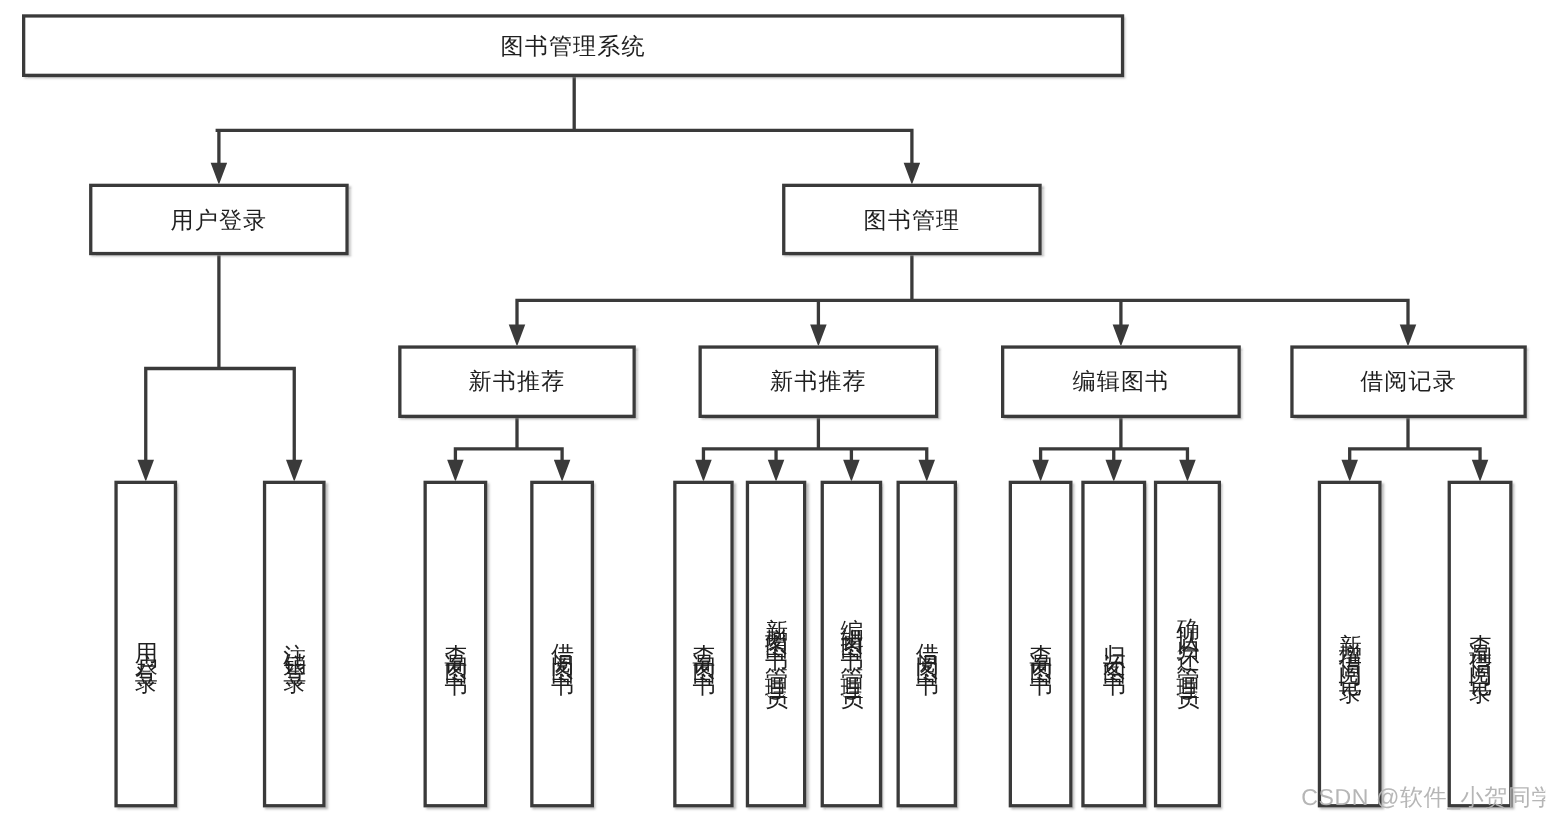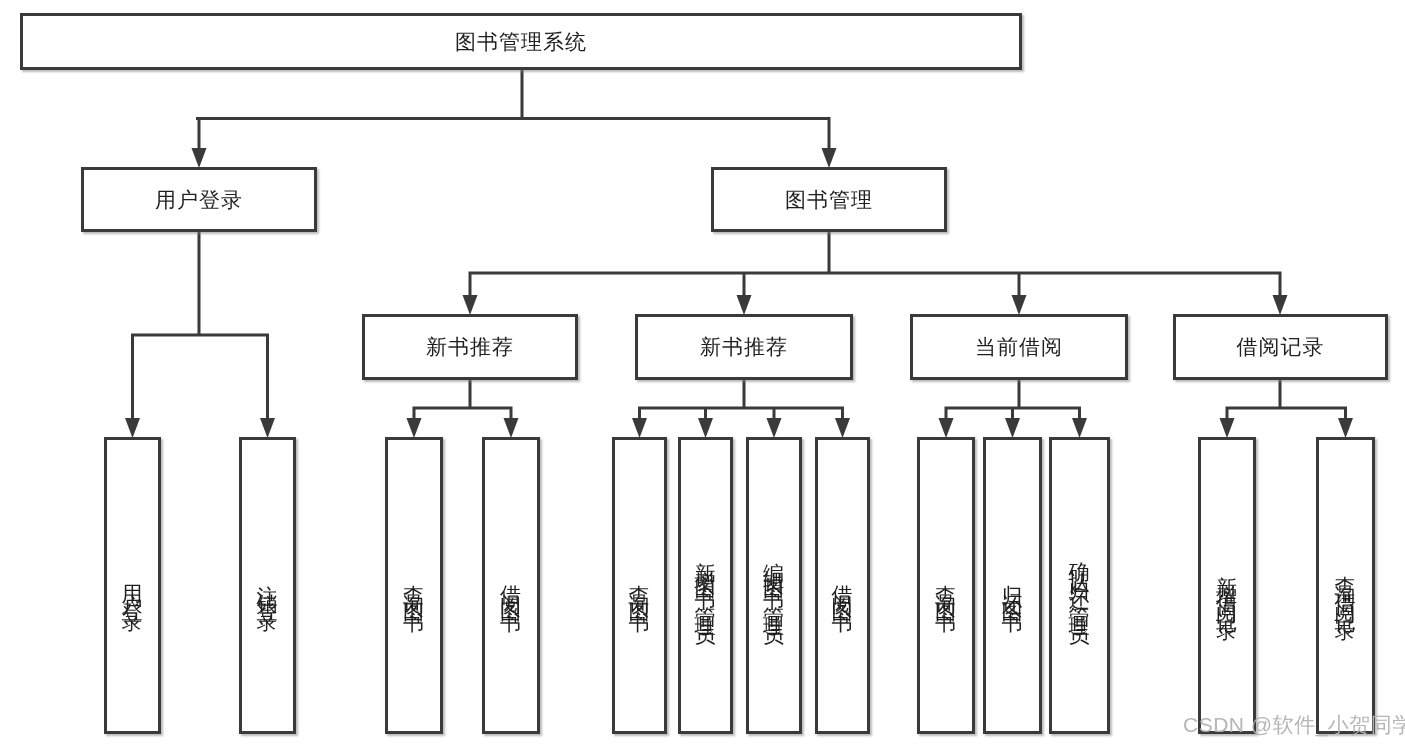--- a/index.html
+++ b/index.html
@@ -120,21 +120,21 @@
     <span>新书推荐</span>
   </div>
 
   <div class="box h" style="left:711px;top:167px;width:236px;height:65px">
     <span>图书管理</span>
   </div>
   <div class="box h" style="left:635px;top:314px;width:218px;height:66px">
     <span>新书推荐</span>
   </div>
   <div class="box h" style="left:910px;top:314px;width:218px;height:66px">
-    <span>当前借阅</span>
+    <span>编辑图书</span>
   </div>
   <div class="box h" style="left:1173px;top:314px;width:215px;height:66px">
     <span>借阅记录</span>
   </div>
 
   <div class="box v" style="left:104px;top:437px;width:57px;height:297px">
     <span>用户登录</span>
   </div>
   <div class="box v" style="left:239px;top:437px;width:57px;height:297px">
     <span>注销登录</span>

